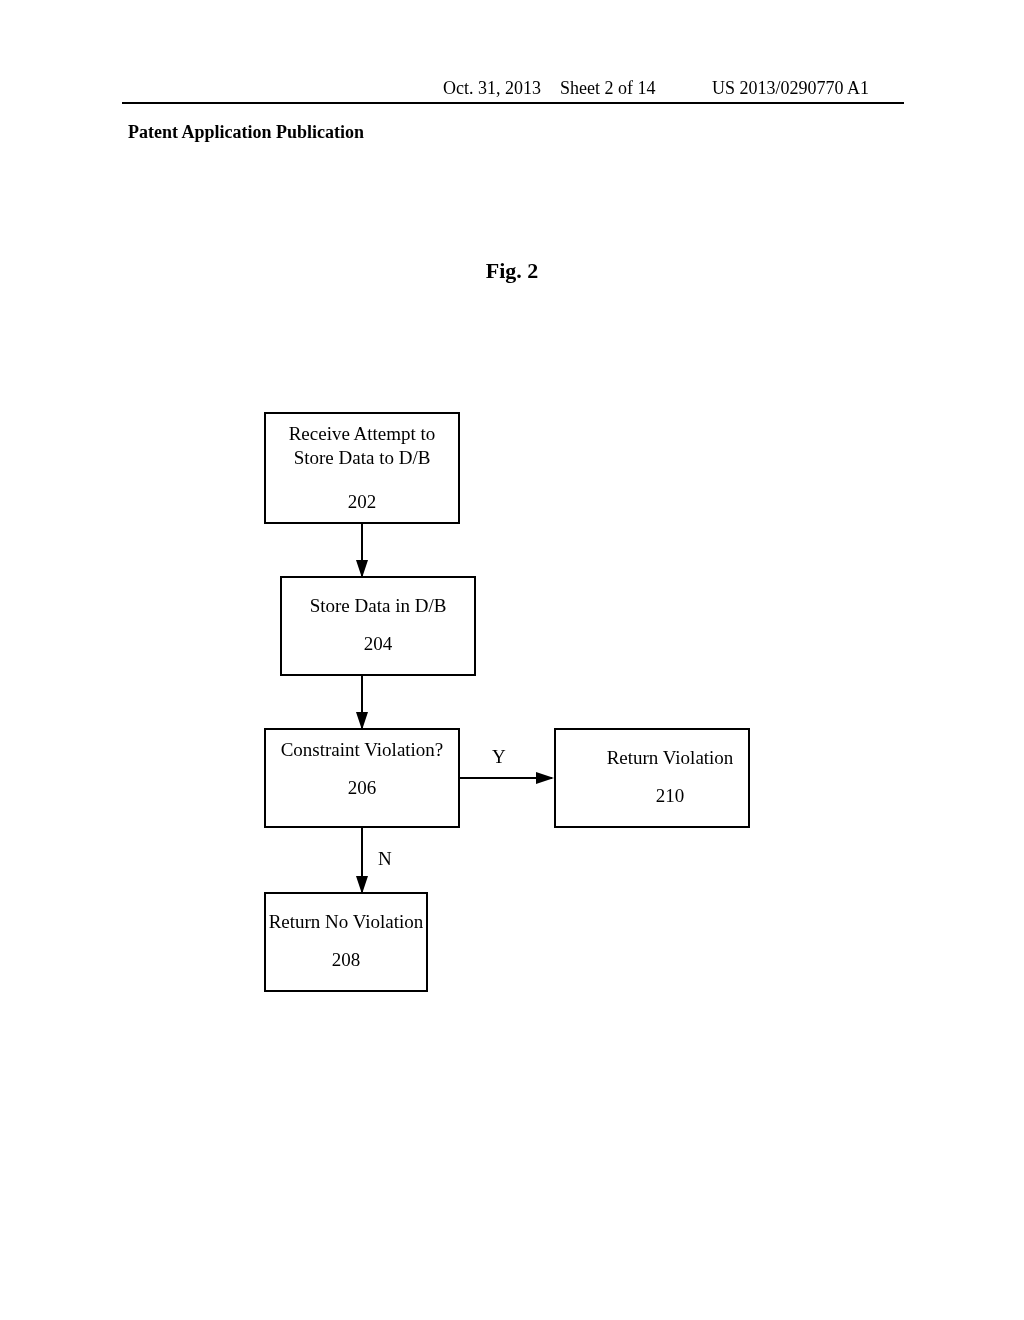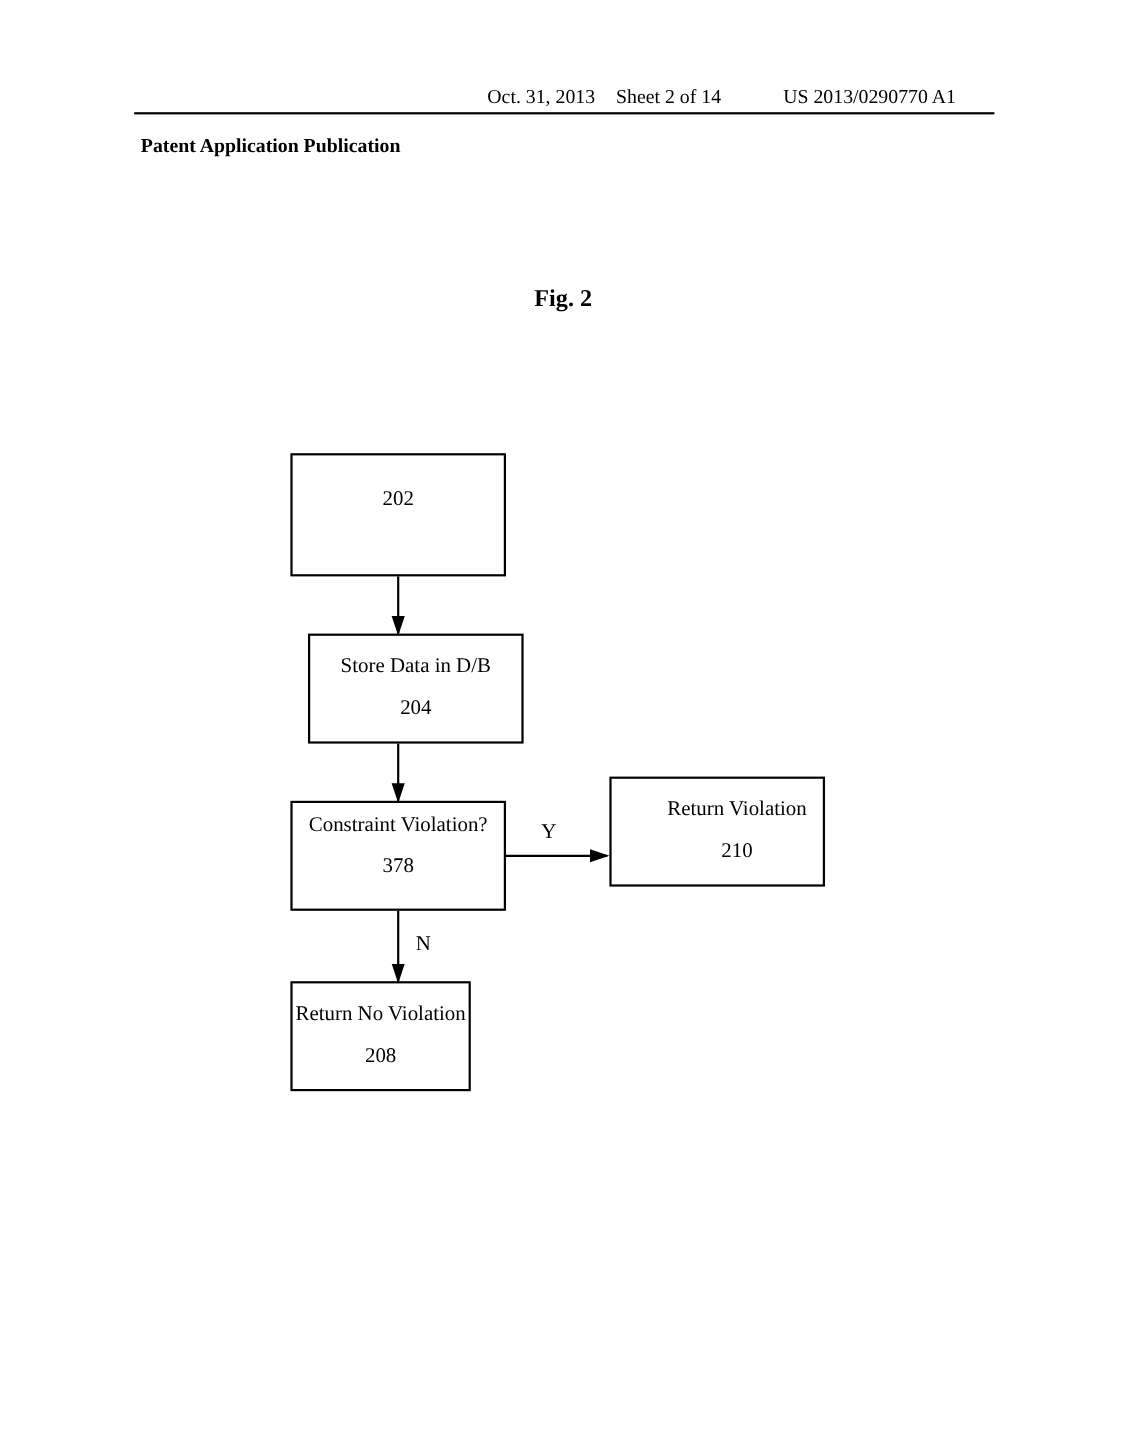--- a/index.html
+++ b/index.html
@@ -116,34 +116,35 @@
       <line x1="362" y1="524" x2="362" y2="576" stroke="#000" stroke-width="2" marker-end="url(#arrow)"></line>
 
       <line x1="362" y1="676" x2="362" y2="728" stroke="#000" stroke-width="2" marker-end="url(#arrow)"></line>
 
       <line x1="362" y1="828" x2="362" y2="892" stroke="#000" stroke-width="2" marker-end="url(#arrow)"></line>
 
       <line x1="460" y1="778" x2="552" y2="778" stroke="#000" stroke-width="2" marker-end="url(#arrow)"></line>
     </svg>
 
     <div class="box tall" style="left:264px; top:412px; width:196px; height:112px;">
+      <span class="label">Receive Attempt to<br>Store Data to D/B</span>
       <span class="ref">202</span>
     </div>
 
     <div class="box" style="left:280px; top:576px; width:196px; height:100px; padding-top:16px;">
       <span class="label">Store Data in D/B</span>
       <span class="ref">204</span>
     </div>
 
     <div class="box" style="left:264px; top:728px; width:196px; height:100px; ">
       <span class="label">Constraint Violation?</span>
-      <span class="ref">378</span>
+      <span class="ref">206</span>
     </div>
 
-    <div class="box" style="left:554px; top:706px; width:196px; height:100px; padding-top:16px;padding-left:36px;">
+    <div class="box" style="left:554px; top:728px; width:196px; height:100px; padding-top:16px;padding-left:36px;">
       <span class="label">Return Violation</span>
       <span class="ref">210</span>
     </div>
 
     <div class="box" style="left:264px; top:892px; width:164px; height:100px; padding-top:16px;">
       <span class="label">Return No Violation</span>
       <span class="ref">208</span>
     </div>
 
     <span class="edge-label" style="left:492px; top:746px;">Y</span>

